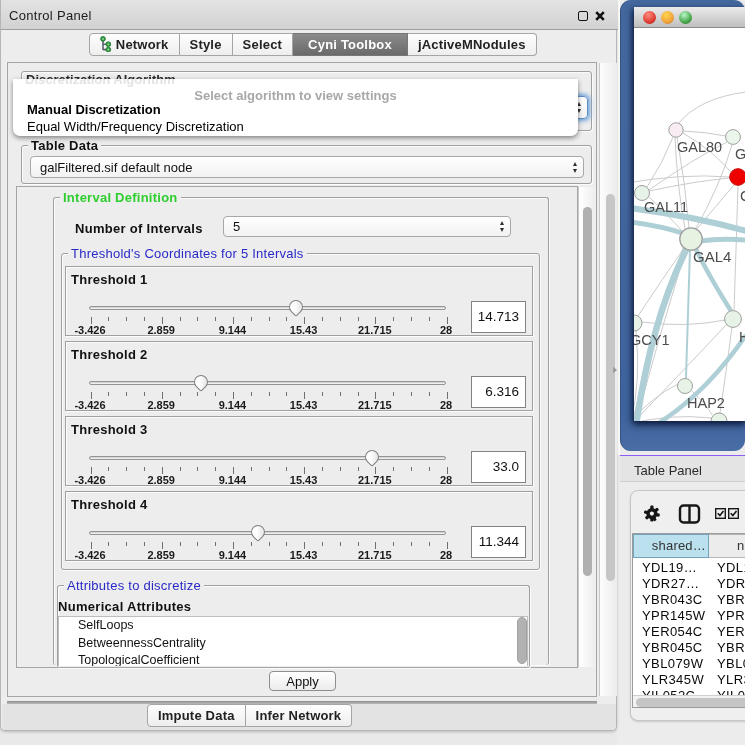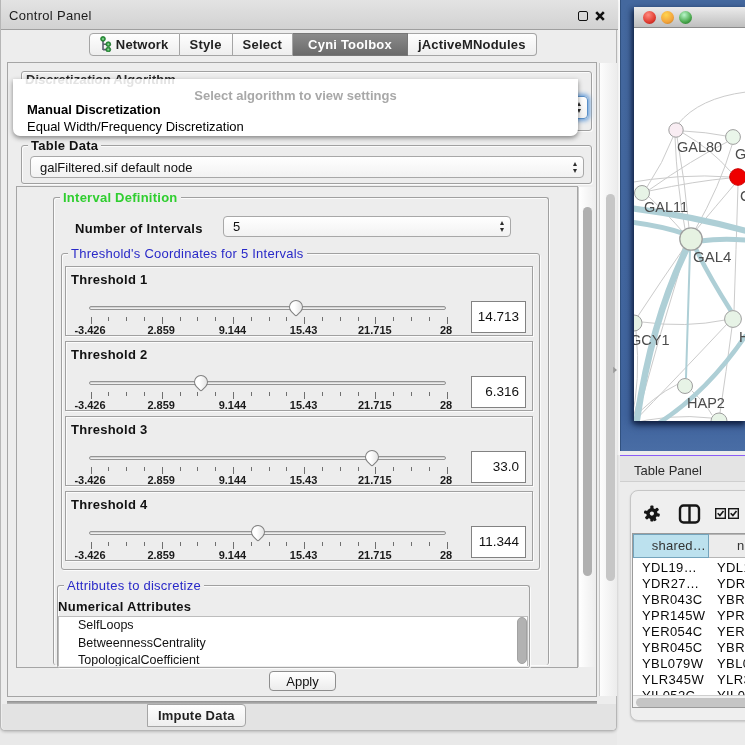--- a/index.html
+++ b/index.html
@@ -89,21 +89,21 @@
 #popup .i2 { position:absolute; left:14px; top:40px; font-size:13px; color:#000; }
 .discr-t { position:absolute; left:25px; top:72px; font-size:13px; font-weight:bold;
   white-space:nowrap; }
 #discr-ghost { z-index:51; color:#e3e3e3; clip-path: inset(7px 0 0 0); }
 #discr-main { color:#2b2b2b; }
 
 
 #rightbg { left:617px; top:0; width:128px; height:745px; background:#ececec; }
 #netwin { left:620px; top:0; width:125px; height:451px;
   background:linear-gradient(#44689e 0%,#3f639c 92%,#496da5 100%);
-  border-left:1px solid #31517f; }
+  border-left:1px solid #31517f;border-radius:11px; }
 #netwin .inwin { position:absolute; left:13px; top:7px; width:112px; height:414px;
   background:#fff; overflow:hidden;
   box-shadow:-2px 2px 5px rgba(8,20,50,.65), 0 4px 7px rgba(8,20,50,.7); }
 #nettitle { position:absolute; left:0; top:0; width:112px; height:21px;
   background:linear-gradient(#ebebeb,#bfbfbf); border-bottom:1px solid #8b8b8b; }
 .light { position:absolute; top:4px; width:13px; height:13px; border-radius:50%; }
 #tpbar { left:620px; top:455px; width:125px; height:27px; background:#e4e4e4;
   border-top:1px solid #8b5cf6; border-bottom:1px solid #cfcfcf; }
 #tpbar .t { position:absolute; left:14px; top:7px; font-size:13px; color:#2a2a2a; }
 #tpbox { left:630px; top:490px; width:130px; height:231px; background:#efefef;
@@ -509,20 +509,21 @@
     <div class="btn" style="left:268px;top:671px;width:67px;height:20px;line-height:19px;">Apply</div>
 
     <div class="vsb-track" style="left:598px;top:63px;width:18px;height:633px;background:linear-gradient(90deg,#fdfdfd,#ececec);"></div>
     <div class="vsb-thumb" style="left:605px;top:194px;width:9px;height:387px;background:#c6c6c6;border:none;"></div>
 
     <div class="abs" style="left:6px;top:701px;width:590px;height:3px;background:linear-gradient(#8d8d8d,#bbbbbb);"></div>
     <div class="abs" style="left:1px;top:704px;width:614px;height:26px;background:#e3e3e3;border-radius:0 0 4px 4px;"></div>
 
     <div class="abs tabbar" style="left:146px;top:704px;">
       <div class="seg">Impute Data</div>
+      <div class="seg">Infer Network</div>
     </div>
   </div>
 
   <div class="abs" id="popup">
     <div class="hint">Select algorithm to view settings</div>
     <div class="i1">Manual Discretization</div>
     <div class="i2">Equal Width/Frequency Discretization</div>
   </div>
   <div class="discr-t" id="discr-ghost">Discretization Algorithm</div>
 

